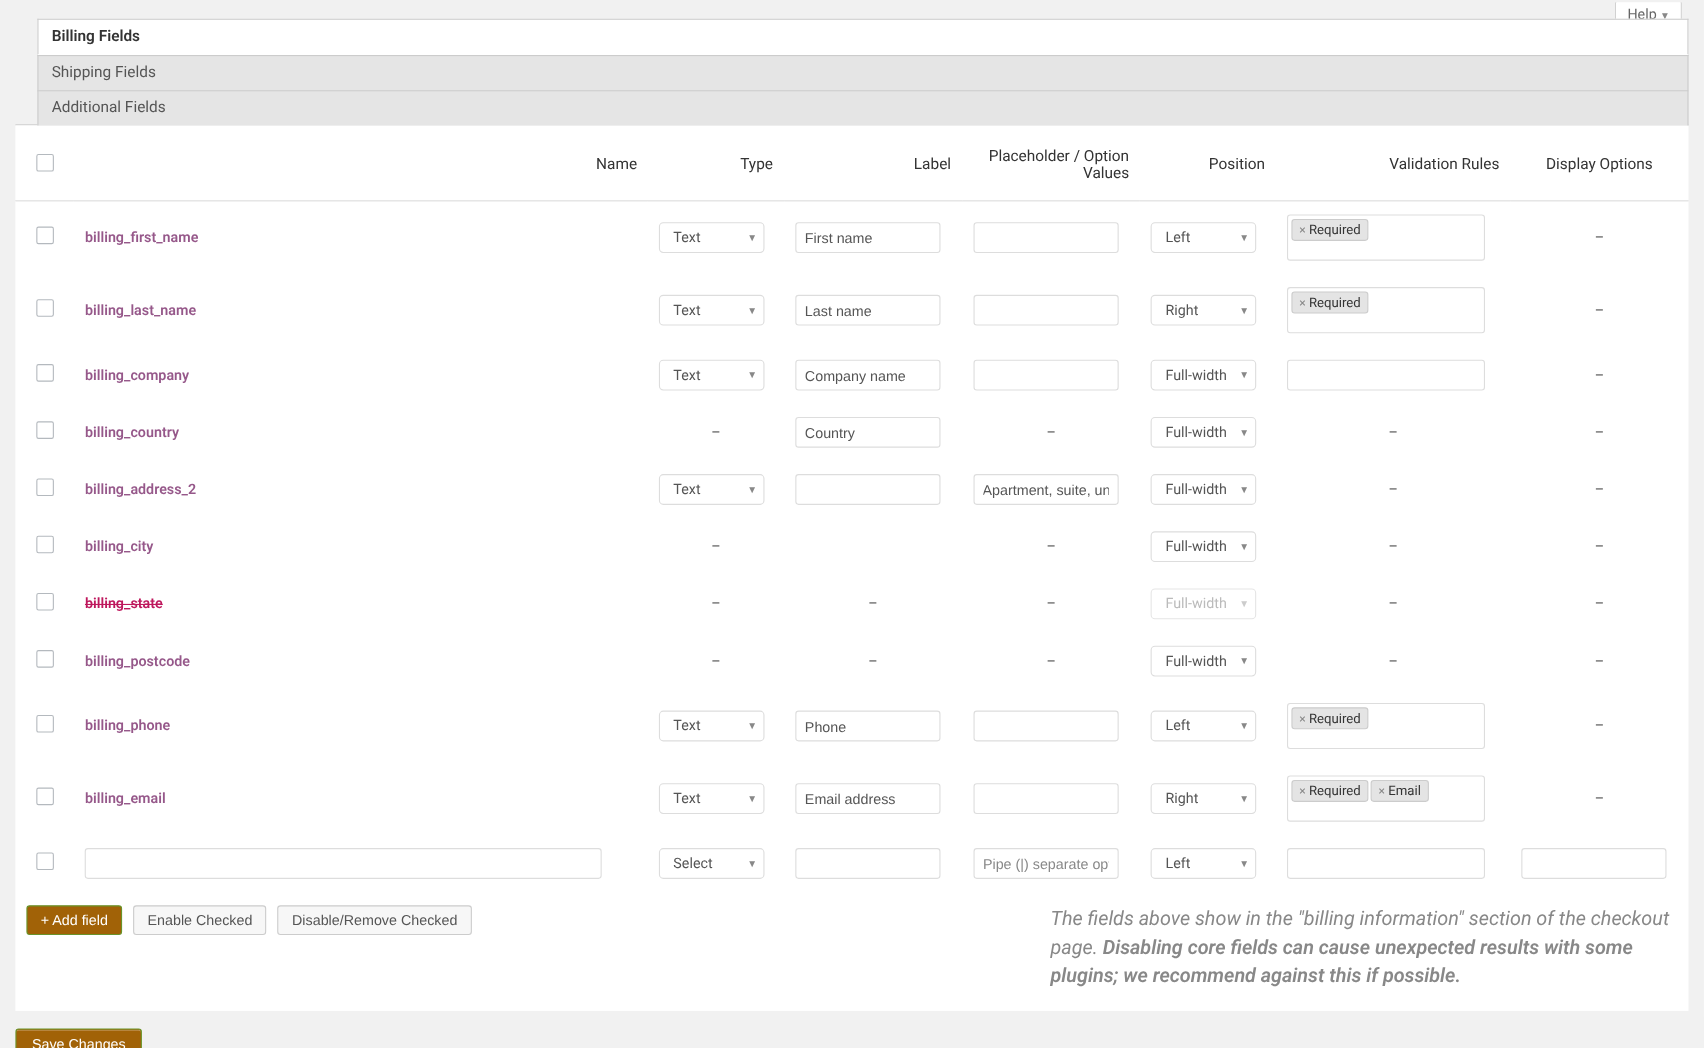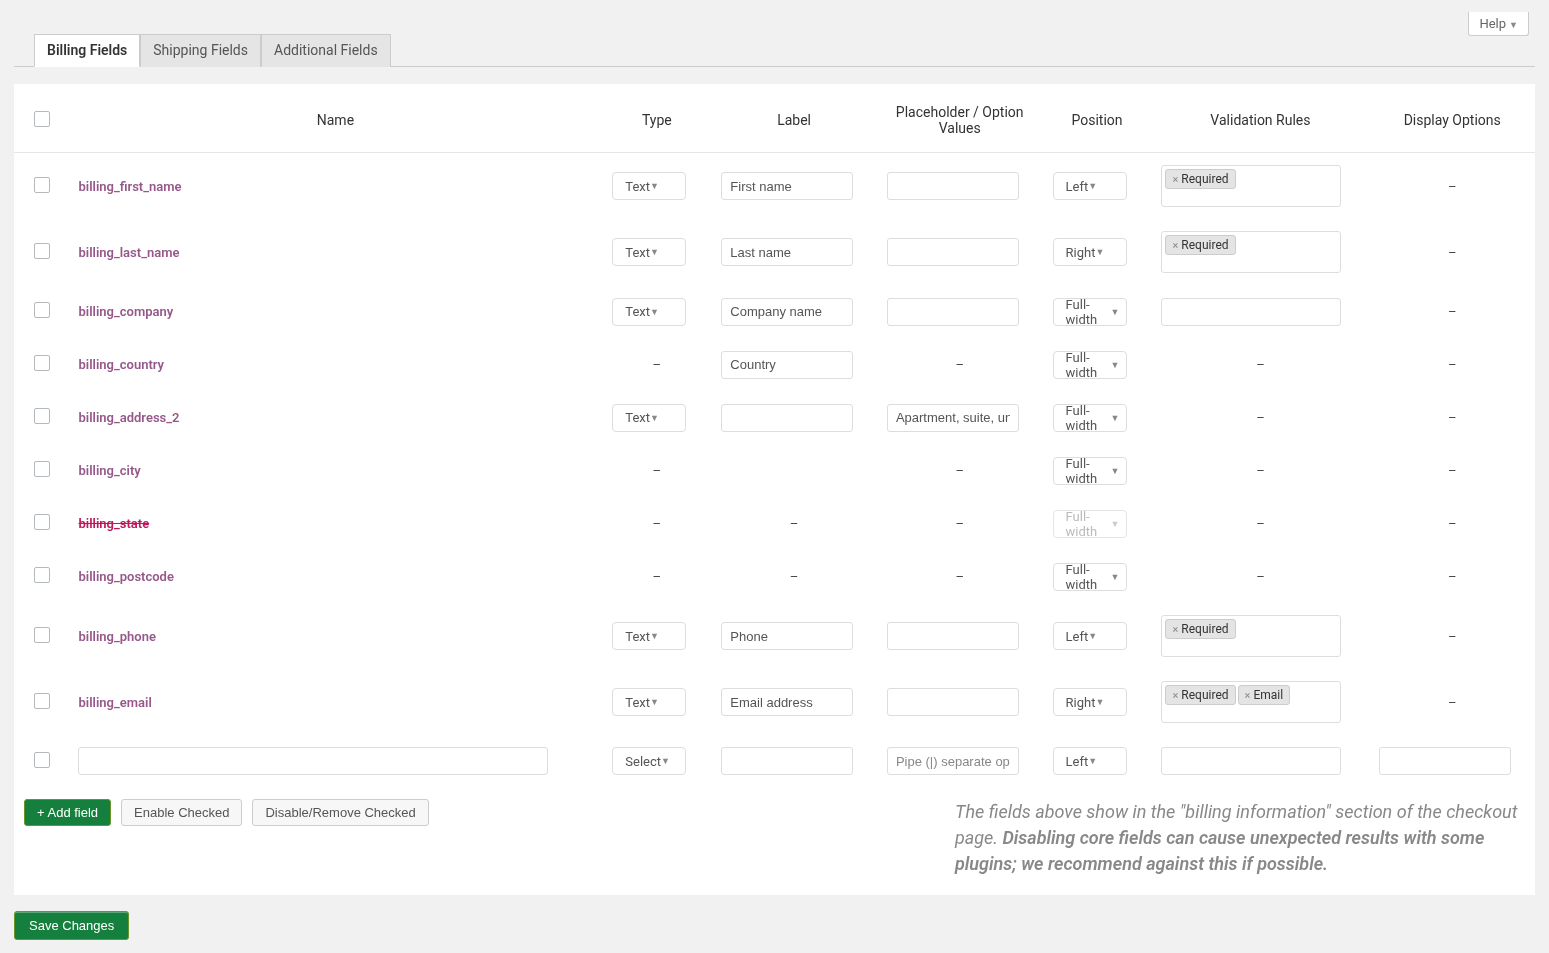--- a/index.html
+++ b/index.html
@@ -11,41 +11,42 @@
     color: #444;
     padding: 0 0 30px 0;
   }
   .top-area {
     position: relative;
     padding: 0 20px;
   }
   .help-tab {
     position: absolute;
     right: 20px;
-    top: 12px;
+    top: 2px;
     background: #fff;
     border: 1px solid #ccc;
     border-top: none;
     border-radius: 0 0 3px 3px;
     padding: 4px 10px;
     font-size: 13px;
     color: #666;
     cursor: pointer;
   }
   .help-tab .tri {
     font-size: 9px;
     color: #888;
     margin-left: 3px;
   }
   .tabs {
     display: flex;
     padding: 16px 0 0 20px;
     gap: 0;
     border-bottom: 1px solid #ccc;
-    margin: 17px 14px;
+    margin: 0 14px;
+    flex-direction: column;
   }
   .tab {
     padding: 7px 12px 8px;
     background: #e5e5e5;
     border: 1px solid #ccc;
     border-bottom: none;
     margin-right: 0;
     color: #555;
     cursor: pointer;
     font-size: 14px;
@@ -60,21 +61,21 @@
   }
   .panel {
     margin: 0 14px;
     background: #fff;
   }
   table.fields {
     width: 100%;
     border-collapse: collapse;
   }
   thead th {
-    text-align: center;
+    text-align: right;
     font-weight: 400;
     color: #333;
     padding: 20px 10px 16px;
     font-size: 14px;
     border-bottom: 1px solid #e5e5e5;
     vertical-align: middle;
   }
   tbody td {
     padding: 12px 10px;
     vertical-align: middle;
@@ -104,26 +105,27 @@
     text-decoration: none;
     cursor: pointer;
   }
   .field-name.disabled {
     color: #be185d;
     text-decoration: line-through;
   }
   .cselect {
     display: inline-flex;
     align-items: center;
+    justify-content: space-between;
     height: 28px;
     border: 1px solid #ddd;
     border-radius: 4px;
     background: #fff;
     padding: 0 6px 0 12px;
-    width: 74px;
+    width: 96px;
     cursor: pointer;
     color: #555;
   }
   .cselect.disabled {
     color: #bbb;
     border-color: #e5e5e5;
     cursor: default;
   }
   .cselect .tri {
     color: #888; font-size: 9px;
@@ -187,21 +189,21 @@
     display: inline-block;
     border: 1px solid #ccc;
     background: #f7f7f7;
     color: #555;
     border-radius: 3px;
     padding: 5px 12px;
     font-size: 13px;
     cursor: pointer;
   }
   .btn.primary {
-    background: #15803d;
+    background: #a16207;
     border: 1px solid #6a9329;
     color: #fff;
   }
   .btn.primary.big {
     padding: 6px 14px;
     font-size: 13px;
     margin: 16px 0 0 14px;
     box-shadow: inset 0 1px 0 rgba(255,255,255,0.3);
     border-radius: 3px;
   }

